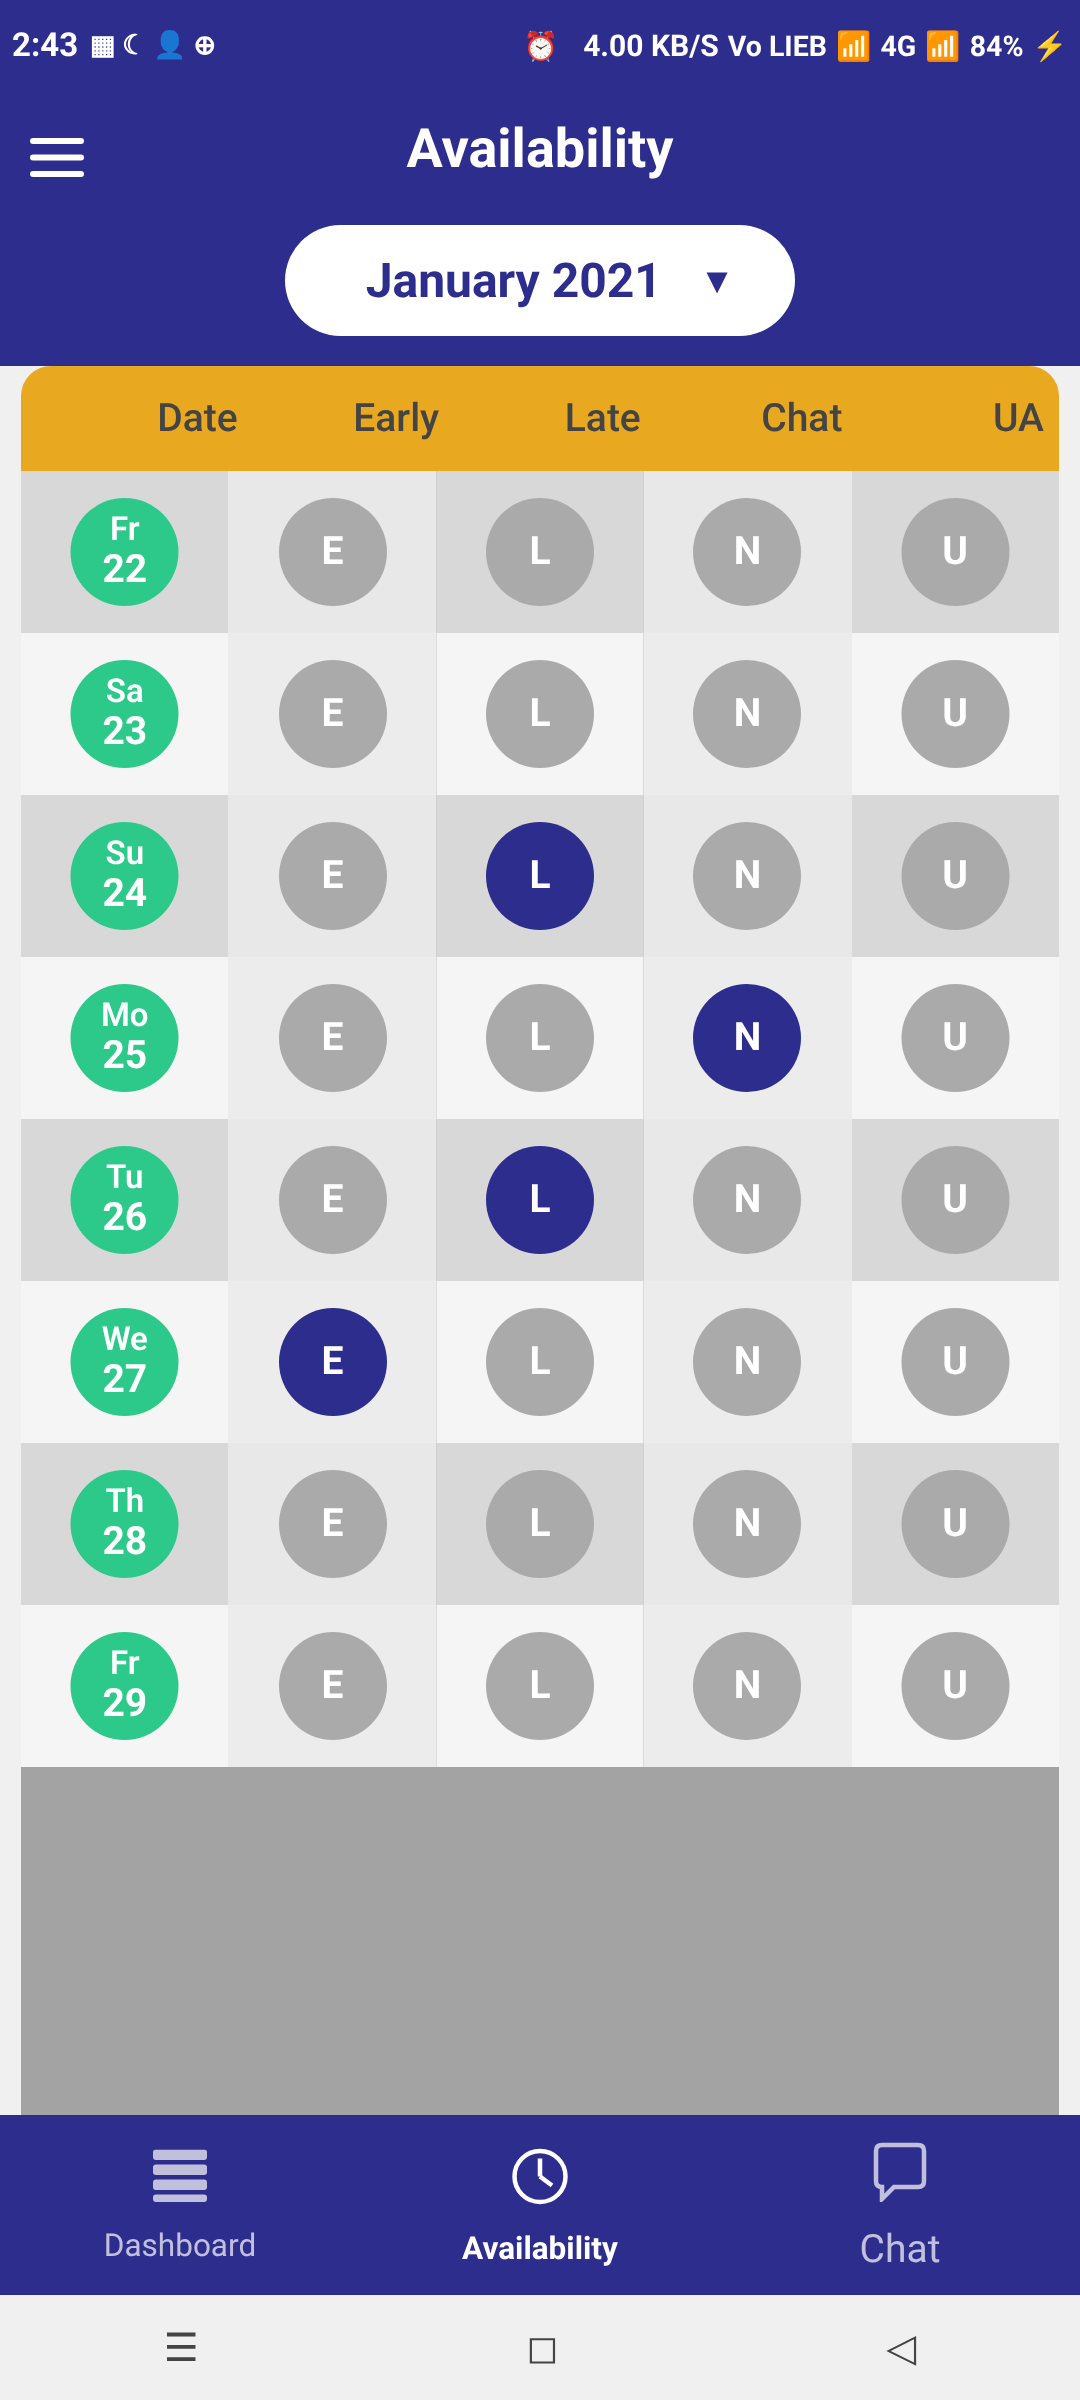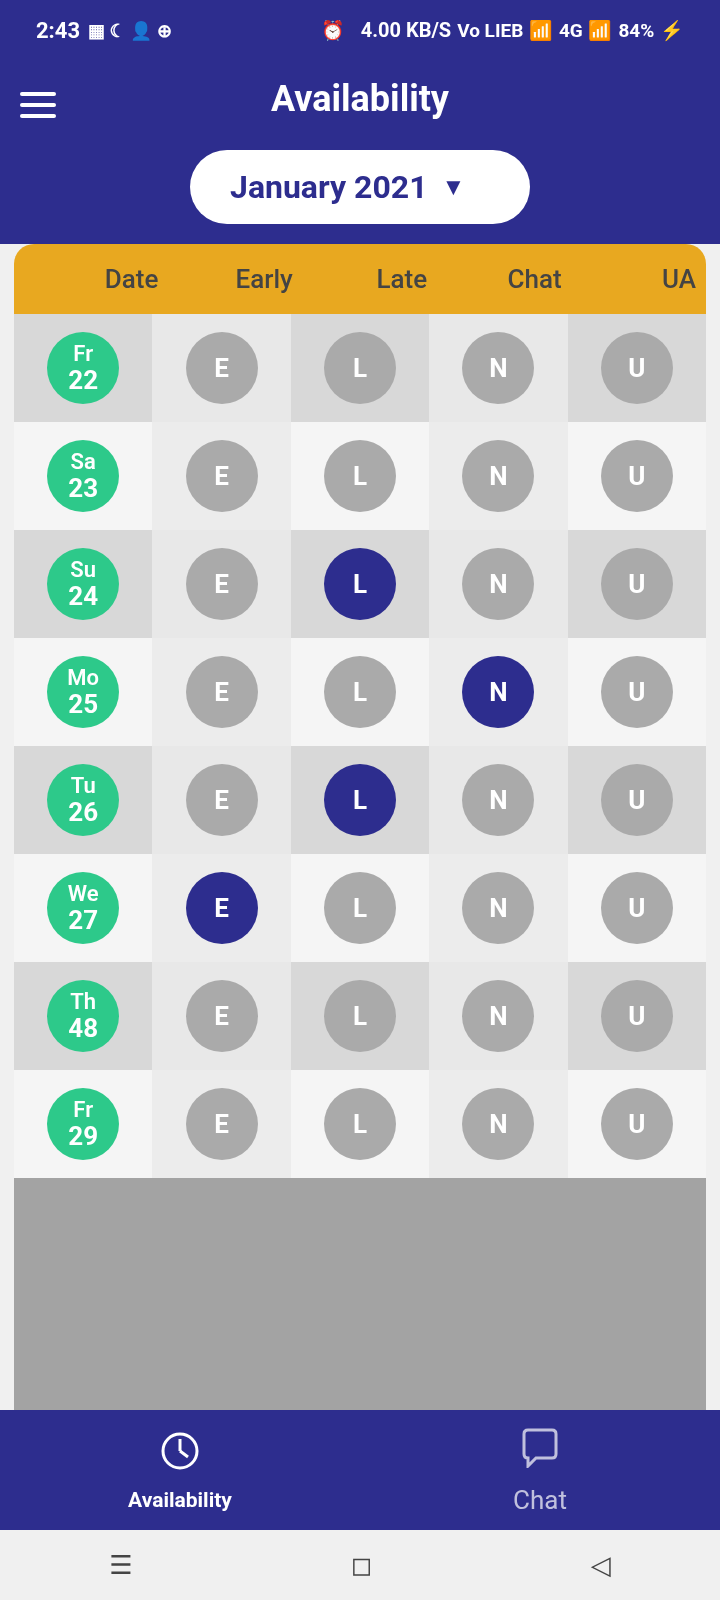--- a/index.html
+++ b/index.html
@@ -12,21 +12,21 @@
       display: flex;
       flex-direction: column;
     }
 
     
     .status-bar {
       background: #2d2d8e;
       color: white;
       font-size: 22px;
       font-weight: bold;
-      padding: 10px 36px;
+      padding: 10px 8px;
       display: flex;
       justify-content: space-between;
       align-items: center;
       height: 60px;
     }
     .status-left { display: flex; align-items: center; gap: 8px; }
     .status-right { display: flex; align-items: center; gap: 6px; font-size: 19px; }
 
     
     .header {
@@ -66,24 +66,24 @@
       display: flex;
       justify-content: center;
       padding-bottom: 20px;
     }
     .month-selector {
       background: white;
       border-radius: 40px;
       padding: 18px 40px;
       display: flex;
       align-items: center;
-      gap: 14px;
+      gap: 25px;
       cursor: pointer;
       min-width: 340px;
-      justify-content: flex-start;
+      justify-content: flex-end;
     }
     .month-selector-text {
       color: #2d2d8e;
       font-size: 32px;
       font-weight: bold;
     }
     .month-selector-arrow {
       color: #2d2d8e;
       font-size: 24px;
     }
@@ -357,21 +357,21 @@
         <div class="circle circle-gray">N</div>
       </div>
       <div class="table-cell">
         <div class="circle circle-gray">U</div>
       </div>
     </div>
     <div class="table-row">
       <div class="table-cell">
         <div class="circle circle-teal circle-date">
           <span class="day-abbr">Th</span>
-          <span class="day-num">48</span>
+          <span class="day-num">28</span>
         </div>
       </div>
       <div class="table-cell">
         <div class="circle circle-gray">E</div>
       </div>
       <div class="table-cell">
         <div class="circle circle-gray">L</div>
       </div>
       <div class="table-cell">
         <div class="circle circle-gray">N</div>
@@ -396,20 +396,31 @@
       <div class="table-cell">
         <div class="circle circle-gray">N</div>
       </div>
       <div class="table-cell">
         <div class="circle circle-gray">U</div>
       </div>
     </div>
   </div>
 
 <div class="bottom-nav">
+  <div class="nav-item">
+    <span class="nav-icon">
+      <svg width="40" height="36" viewBox="0 0 40 36" fill="none">
+        <rect x="2" y="0" width="36" height="7" rx="2" fill="currentColor"></rect>
+        <rect x="2" y="10" width="36" height="7" rx="2" fill="currentColor"></rect>
+        <rect x="2" y="20" width="36" height="7" rx="2" fill="currentColor"></rect>
+        <rect x="2" y="30" width="36" height="5" rx="2" fill="currentColor"></rect>
+      </svg>
+    </span>
+    <span style="font-size:21px;">Dashboard</span>
+  </div>
   <div class="nav-item active">
     <span class="nav-icon">
       <svg width="40" height="40" viewBox="0 0 40 40" fill="none">
         <circle cx="20" cy="20" r="17" stroke="currentColor" stroke-width="3" fill="none"></circle>
         <line x1="20" y1="8" x2="20" y2="20" stroke="currentColor" stroke-width="3"></line>
         <line x1="20" y1="20" x2="28" y2="26" stroke="currentColor" stroke-width="3"></line>
       </svg>
     </span>
     <span style="font-size:21px; font-weight:bold;">Availability</span>
   </div>

